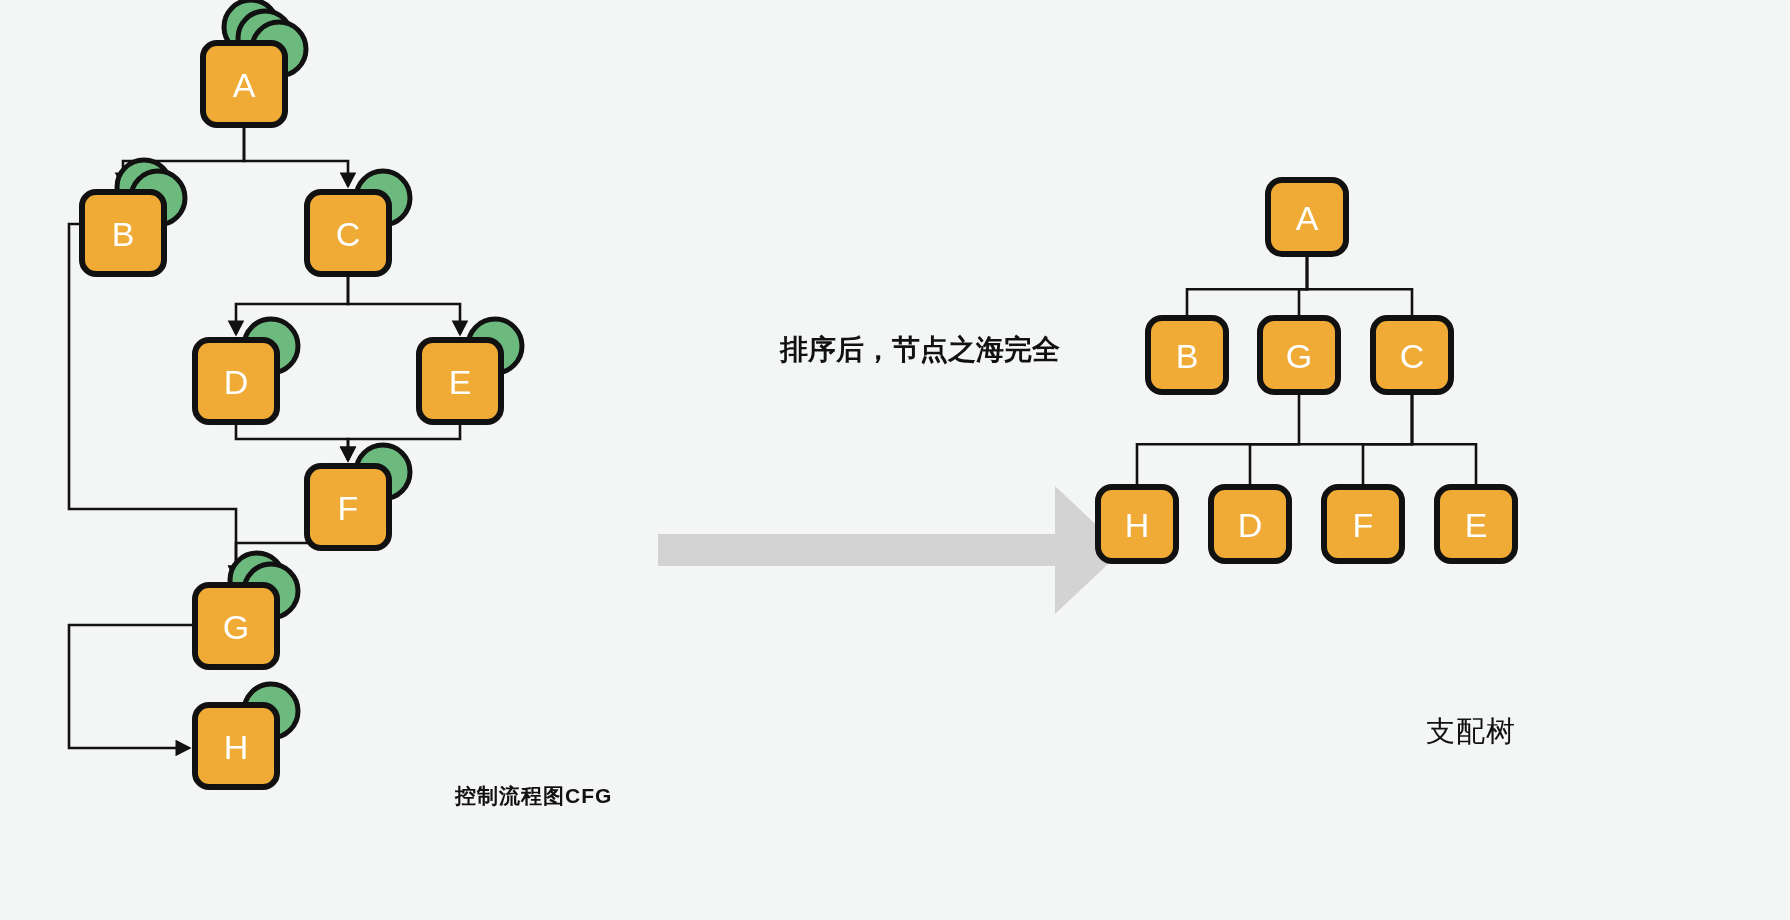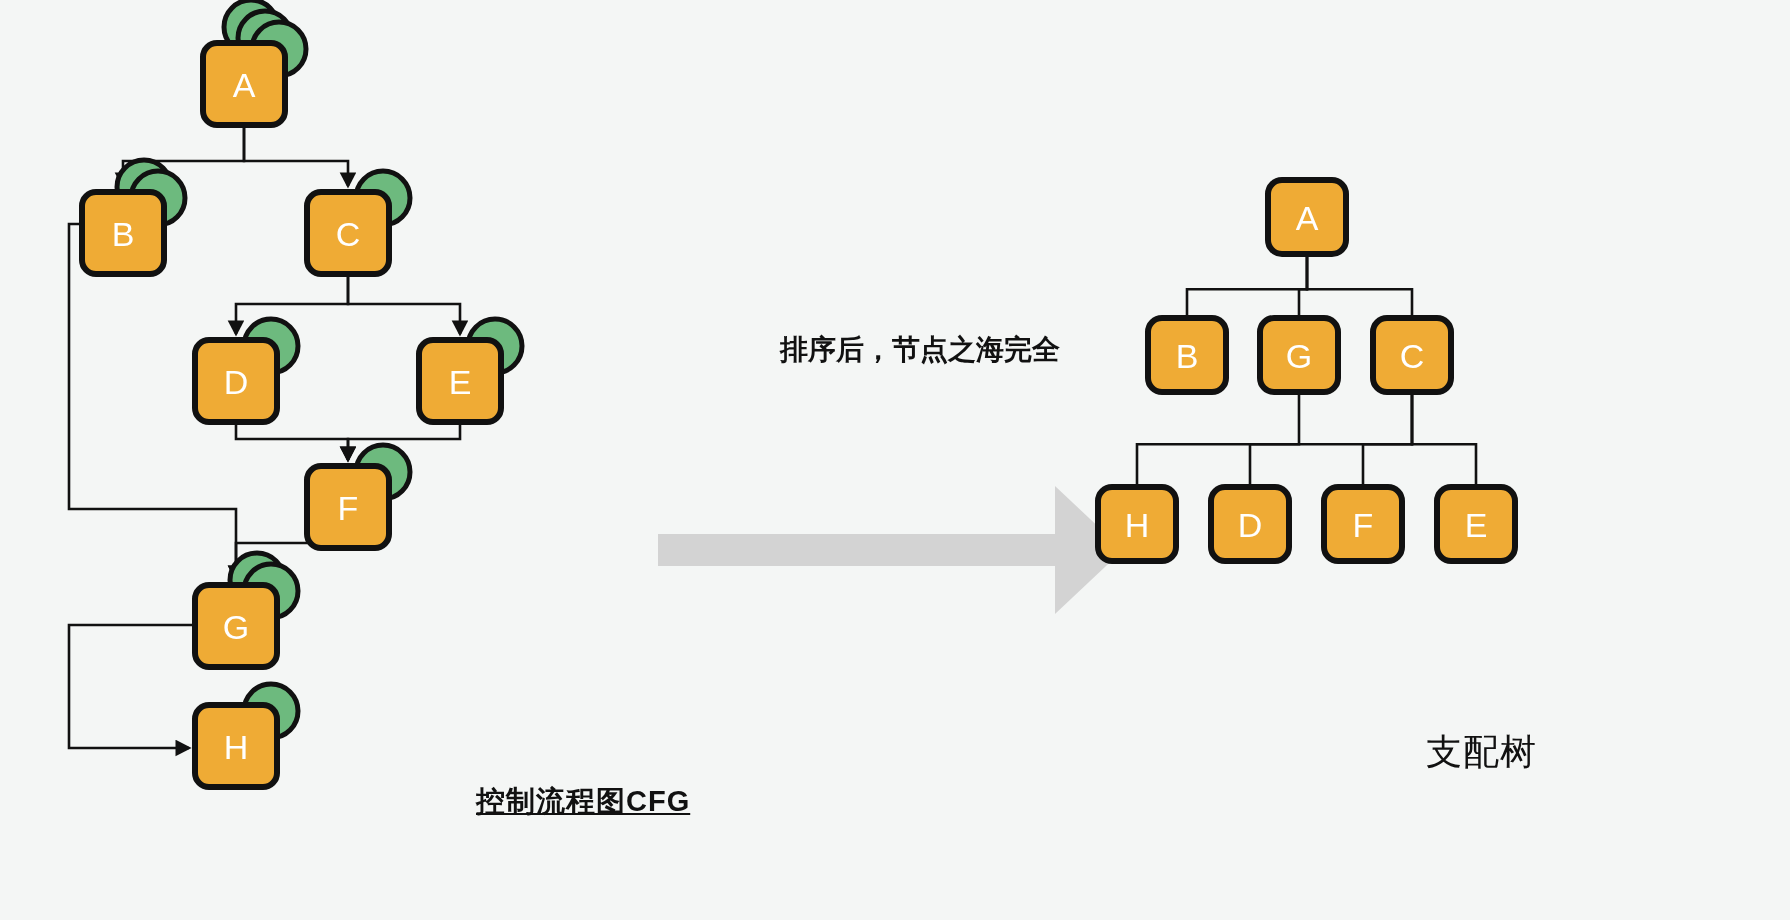--- a/index.html
+++ b/index.html
@@ -17,22 +17,22 @@
   .node-label{fill:#ffffff;font-family:"Liberation Sans","DejaVu Sans",sans-serif;font-size:34px;text-anchor:middle;dominant-baseline:central;}
   .edge{fill:none;stroke:#111111;stroke-width:2.6;stroke-linecap:butt;stroke-linejoin:miter;}
   .dom-edge{fill:none;stroke:#111111;stroke-width:2.6;}
   .big-arrow{fill:#d3d3d3;}
   .caption{
     position:absolute;
     color:#111111;
     font-family:"Liberation Sans","DejaVu Sans",sans-serif;
     white-space:nowrap;
   }
-  #cfg-caption{left:476px;top:782px;font-size:29px;font-weight:bold;letter-spacing:1px;text-decoration:underline;}
-  #dom-caption{left:1426px;top:728px;font-size:36px;font-weight:normal;letter-spacing:1px;font-family:Liberation Serif, serif;}
+  #cfg-caption{left:455px;top:782px;font-size:21px;font-weight:bold;letter-spacing:1px;}
+  #dom-caption{left:1426px;top:712px;font-size:29px;font-weight:normal;letter-spacing:1px;font-family:Liberation Serif, serif;}
   #transform-note{
     position:absolute;left:780px;top:330px;
     font-size:28px;font-weight:bold;line-height:1.45;
     color:#111111;
     font-family:"Liberation Sans","DejaVu Sans",sans-serif;
   }
   #transform-note div{white-space:nowrap;}
 </style>
 </head>
 <body>

